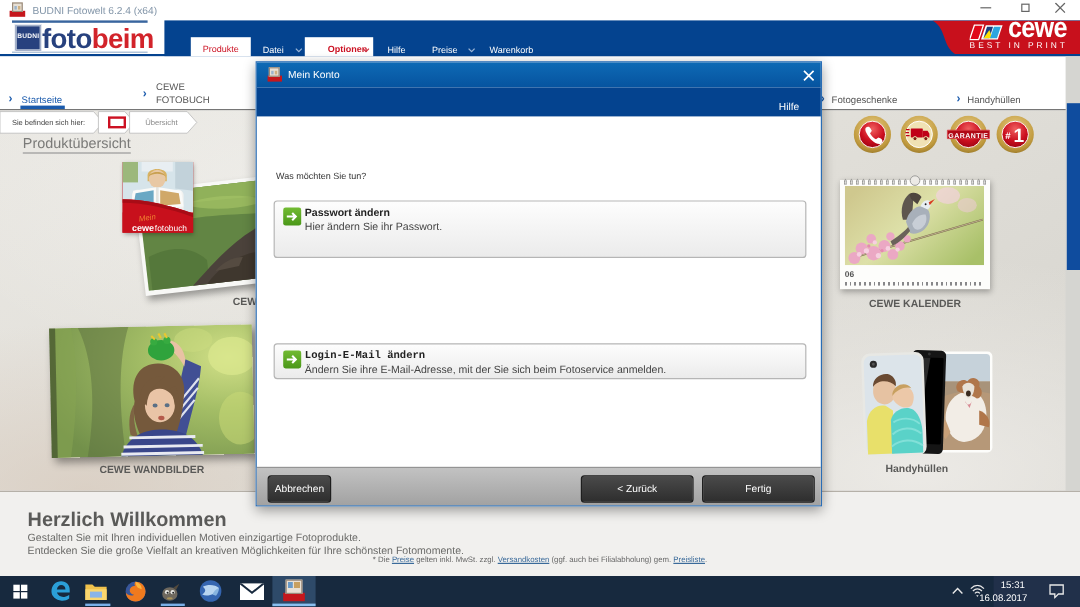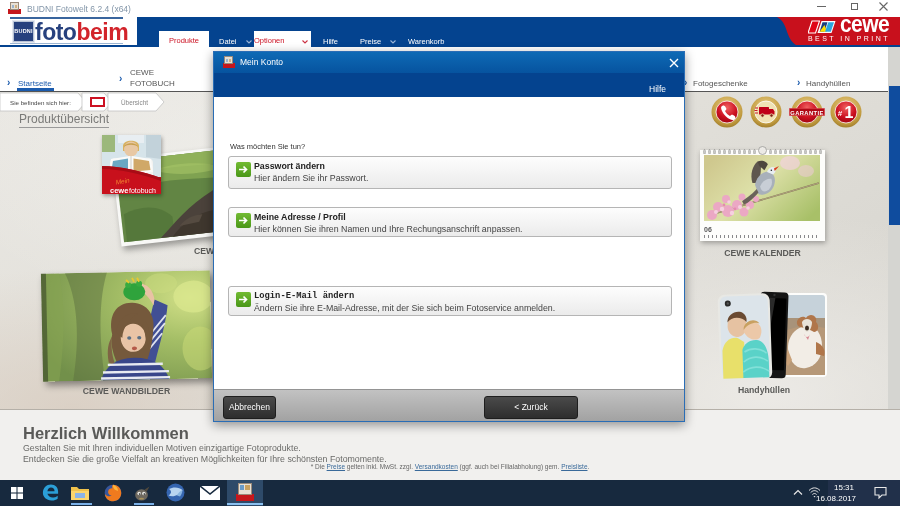--- a/index.html
+++ b/index.html
@@ -37,21 +37,21 @@
 <div class="abs" style="left:13px;top:28px;width:21px;height:8px;color:#fff;font-size:5.5px;font-weight:bold;text-align:center;letter-spacing:0.2px;">BUDNI</div>
 <div class="abs" style="left:35px;top:19px;font-size:23px;font-weight:bold;color:#27417e;letter-spacing:-0.5px;">foto<span style="color:#d2232a;">beim</span></div>
 
 <div class="abs" style="left:159px;top:31px;width:50px;height:16px;background:#fff;"></div>
 <div class="abs" style="left:159px;top:36px;width:50px;text-align:center;font-size:7.5px;color:#cc1122;">Produkte</div>
 <div class="abs" style="left:219px;top:36.5px;font-size:7.5px;color:#fff;">Datei</div>
 <svg class="abs" style="left:246px;top:40px;" width="6" height="4" viewBox="0 0 6 4">
     <path d="M0.5 0.5 L3 3 L5.5 0.5" stroke="#9ab4d6" stroke-width="1.1" fill="none"></path>
   </svg>
 <div class="abs" style="left:254px;top:31px;width:57px;height:16px;background:#fff;"></div>
-<div class="abs" style="left:254px;top:36px;width:52px;text-align:left;font-size:7.5px;color:#cc1122;">Optionen</div>
+<div class="abs" style="left:254px;top:36px;width:52px;text-align:right;font-size:7.5px;color:#cc1122;font-weight:bold;">Optionen</div>
 <svg class="abs" style="left:302px;top:40px;" width="6" height="4" viewBox="0 0 6 4">
     <path d="M0.5 0.5 L3 3 L5.5 0.5" stroke="#cc3344" stroke-width="1.1" fill="none"></path>
   </svg>
 <div class="abs" style="left:323px;top:36.5px;font-size:7.5px;color:#fff;">Hilfe</div>
 <div class="abs" style="left:360px;top:36.5px;font-size:7.5px;color:#fff;">Preise</div>
 <svg class="abs" style="left:390px;top:40px;" width="6" height="4" viewBox="0 0 6 4">
     <path d="M0.5 0.5 L3 3 L5.5 0.5" stroke="#9ab4d6" stroke-width="1.1" fill="none"></path>
   </svg>
 <div class="abs" style="left:408px;top:36.5px;font-size:7.5px;color:#fff;">Warenkorb</div>
 
@@ -345,48 +345,41 @@
   <div class="abs" style="left:26px;top:5px;font-size:8.5px;color:#fff;">Mein Konto</div>
   <svg class="abs" style="left:455px;top:6px;" width="10" height="10" viewBox="0 0 10 10">
       <path d="M1 1 L9 9 M9 1 L1 9" stroke="#fff" stroke-width="1.4"></path>
     </svg>
 
   <div class="abs" style="left:0;top:21px;width:470px;height:24px;background:#04438f;"></div>
   <div class="abs" style="left:435px;top:32px;font-size:8.5px;color:#fff;">Hilfe</div>
 
   <div class="abs" style="left:16px;top:90px;font-size:7.5px;color:#333;">Was möchten Sie tun?</div>
 
-  <div class="abs" style="left:14px;top:104px;width:444px;height:33px;background:linear-gradient(#fdfdfd,#ebebeb);border:1px solid #b5b5b5;border-radius:3px;">
+  <div class="abs" style="left:14px;top:115px;width:444px;height:48px;background:linear-gradient(#fdfdfd,#ebebeb);border:1px solid #b5b5b5;border-radius:3px;">
     <div class="abs" style="left:7px;top:5px;width:15px;height:15px;border-radius:2px;background:linear-gradient(#72bb33,#4a9718);"></div>
     <svg class="abs" style="left:9px;top:8px;" width="11" height="9" viewBox="0 0 11 9">
         <path d="M1 4.5 L8 4.5 M5.5 1.5 L8.5 4.5 L5.5 7.5" stroke="#fff" stroke-width="1.7" fill="none"></path>
       </svg>
     <div class="abs" style="left:25px;top:4px;font-size:8.8px;font-weight:bold;color:#222;">Passwort ändern</div>
     <div class="abs" style="left:25px;top:16px;font-size:8.8px;color:#444;">Hier ändern Sie ihr Passwort.</div>
-  </div>
-  <div class="abs" style="left:14px;top:154.5px;width:444px;height:30px;background:linear-gradient(#fdfdfd,#ebebeb);border:1px solid #b5b5b5;border-radius:3px;">
-    <div class="abs" style="left:7px;top:5px;width:15px;height:15px;border-radius:2px;background:linear-gradient(#72bb33,#4a9718);"></div>
-    <svg class="abs" style="left:9px;top:8px;" width="11" height="9" viewBox="0 0 11 9">
-        <path d="M1 4.5 L8 4.5 M5.5 1.5 L8.5 4.5 L5.5 7.5" stroke="#fff" stroke-width="1.7" fill="none"></path>
-      </svg>
-    <div class="abs" style="left:25px;top:4px;font-size:8.8px;font-weight:bold;color:#222;">Meine Adresse / Profil</div>
-    <div class="abs" style="left:25px;top:16px;font-size:8.8px;color:#444;">Hier können Sie ihren Namen und Ihre Rechungsanschrift anpassen.</div>
   </div>
   <div class="abs" style="left:14px;top:233.5px;width:444px;height:30px;background:linear-gradient(#fdfdfd,#ebebeb);border:1px solid #b5b5b5;border-radius:3px;">
     <div class="abs" style="left:7px;top:5px;width:15px;height:15px;border-radius:2px;background:linear-gradient(#72bb33,#4a9718);"></div>
     <svg class="abs" style="left:9px;top:8px;" width="11" height="9" viewBox="0 0 11 9">
         <path d="M1 4.5 L8 4.5 M5.5 1.5 L8.5 4.5 L5.5 7.5" stroke="#fff" stroke-width="1.7" fill="none"></path>
       </svg>
     <div class="abs" style="left:25px;top:4px;font-size:8.8px;font-weight:bold;color:#222;font-family:Liberation Mono, monospace;">Login-E-Mail ändern</div>
     <div class="abs" style="left:25px;top:16px;font-size:8.8px;color:#444;">Ändern Sie ihre E-Mail-Adresse, mit der Sie sich beim Fotoservice anmelden.</div>
   </div>
 
   <div class="abs" style="left:0;top:337px;width:470px;height:32px;background:linear-gradient(#c2c2c2,#a2a2a2);border-top:1px solid #949494;"></div>
   <div class="abs" style="left:9px;top:344px;width:53px;height:23px;background:linear-gradient(#4a4a4a,#2e2e2e);border:1px solid #1e1e1e;border-radius:3px;color:#fff;font-size:8.5px;text-align:center;line-height:21px;">Abbrechen</div>
   <div class="abs" style="left:270px;top:344px;width:94px;height:23px;background:linear-gradient(#4a4a4a,#2e2e2e);border:1px solid #1e1e1e;border-radius:3px;color:#fff;font-size:8.5px;text-align:center;line-height:21px;">&lt; Zurück</div>
+  <div class="abs" style="left:371px;top:344px;width:94px;height:23px;background:linear-gradient(#4a4a4a,#2e2e2e);border:1px solid #1e1e1e;border-radius:3px;color:#fff;font-size:8.5px;text-align:center;line-height:21px;">Fertig</div>
 </div>
 
 <div class="abs" style="left:0;top:480px;width:900px;height:26px;background:#17293e;"></div>
 
 <svg class="abs" style="left:11px;top:487px;" width="12" height="12" viewBox="0 0 14 14">
   <rect x="0" y="0" width="6.4" height="6.4" fill="#fff"></rect>
     <rect x="7.6" y="0" width="6.4" height="6.4" fill="#fff"></rect>
   <rect x="0" y="7.6" width="6.4" height="6.4" fill="#fff"></rect>
     <rect x="7.6" y="7.6" width="6.4" height="6.4" fill="#fff"></rect>
 </svg>

